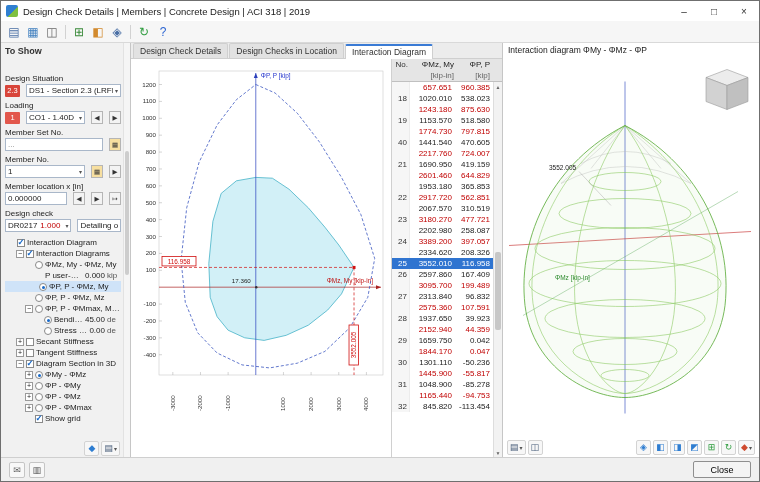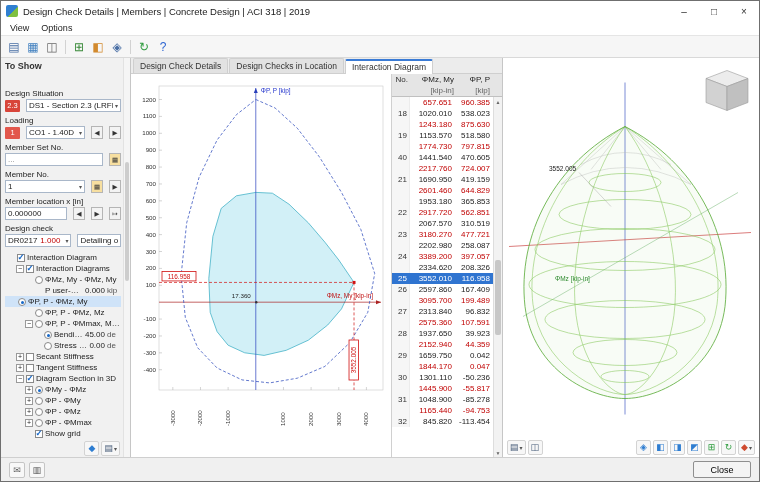--- a/index.html
+++ b/index.html
@@ -105,24 +105,20 @@
   <div class="titlebar">
     <span class="app-icon"></span>
     <span class="title">Design Check Details | Members | Concrete Design | ACI 318 | 2019</span>
     <span class="win-controls">
       <span class="win-btn">–</span>
       <span class="win-btn">□</span>
       <span class="win-btn">×</span>
     </span>
   </div>
 
-  <div class="menubar" id="menubar">
-      <span class="menu-item">View</span>
-      <span class="menu-item">Options</span>
-    </div>
   <div class="toolbar" id="toolbar">
       <span class="tbtn" style="color: rgb(74, 111, 165);">▤</span>
       <span class="tbtn" style="color: rgb(63, 127, 191);">▦</span>
       <span class="tbtn" style="color: rgb(106, 106, 106);">◫</span>
       <span class="tsep"></span>
       <span class="tbtn" style="color: rgb(58, 138, 58);">⊞</span>
       <span class="tbtn" style="color: rgb(210, 138, 46);">◧</span>
       <span class="tbtn" style="color: rgb(74, 111, 165);">◈</span>
       <span class="tsep"></span>
       <span class="tbtn" style="color: rgb(47, 156, 63);">↻</span>
@@ -211,21 +207,21 @@
               <span class="rb"></span>
               <span class="tlabel">ΦMz, My - ΦMz, My</span>
             </div>
             <div class="trow" style="padding-left: 20px;">
               <span class="exp hid"></span>
               <span class="ctrl-sp"></span>
               <span class="tlabel">P user-defined  P</span>
               <span class="tval">0.000</span>
               <span class="tunit">kip</span>
             </div>
-            <div class="trow tsel" style="padding-left: 3px;">
+            <div class="trow tsel" style="padding-left: 24px;">
               <span class="exp hid"></span>
               <span class="rb on"></span>
               <span class="tlabel">ΦP, P - ΦMz, My</span>
             </div>
             <div class="trow" style="padding-left: 20px;">
               <span class="exp hid"></span>
               <span class="rb"></span>
               <span class="tlabel">ΦP, P - ΦMz, Mz</span>
             </div>
             <div class="trow" style="padding-left: 20px;">
@@ -550,20 +546,21 @@
                   <div class="sb-thumb"></div>
                 </div>
               <span class="sb-btn">▼</span>
             </div>
           </div>
         </div>
       </div>
     </div>
 
     <div class="right-panel">
+      <div class="rp-title">Interaction diagram ΦMy - ΦMz - ΦP</div>
       <svg id="view3d" width="254" height="366" viewBox="0 0 254 366">
         <g>
           <polygon points="203,14 224,6 245,14 224,22" fill="#ececec" stroke="#9a9a9a" stroke-width="0.6"></polygon>
           <polygon points="203,14 224,22 224,46 203,38" fill="#d2d2d2" stroke="#9a9a9a" stroke-width="0.6"></polygon>
           <polygon points="224,22 245,14 245,38 224,46" fill="#c0c0c0" stroke="#9a9a9a" stroke-width="0.6"></polygon>
         </g>
         <g>
           <line x1="122" y1="18" x2="122" y2="350" stroke="#5b6ecb" stroke-width="0.8"></line>
           <line x1="6" y1="182" x2="248" y2="168" stroke="#cc4444" stroke-width="0.7"></line>
           <line x1="20" y1="252" x2="235" y2="128" stroke="#57a857" stroke-width="0.6" opacity="0.7"></line>

